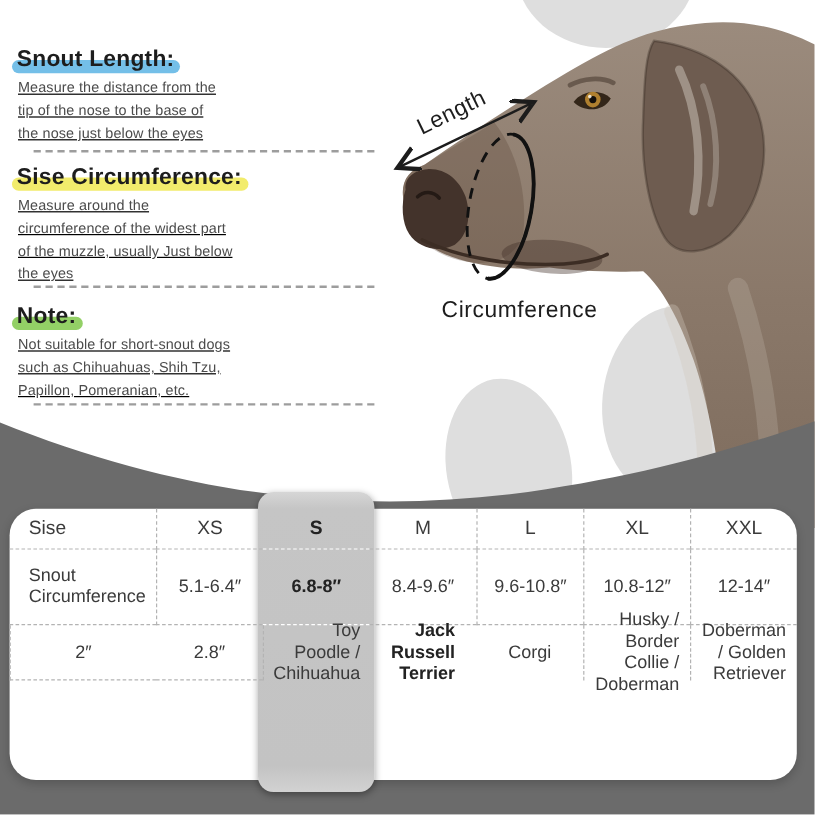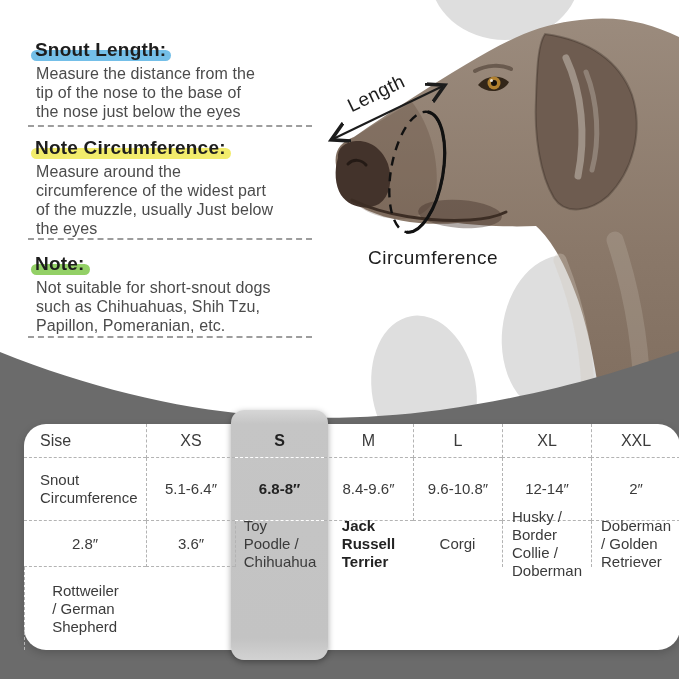--- a/index.html
+++ b/index.html
@@ -4,58 +4,58 @@
 <style>
   html,body{margin:0;padding:0;}
   .stage{
     position:relative;width:679px;height:679px;overflow:hidden;
     background:#ffffff;font-family:"Liberation Sans",sans-serif;
     -webkit-font-smoothing:antialiased;
   }
   .scene{position:absolute;left:0;top:0;width:679px;height:679px;}
 
   
-  .section{position:absolute;left:35px;width:300px;}
+  .section{position:absolute;left:14px;width:300px;text-decoration:underline;}
   .section h3{
     margin:0;font-size:19px;font-weight:700;color:#1d1d1d;
     display:inline-block;position:relative;letter-spacing:.2px;
   }
   .hl-bar{
     position:absolute;left:-4px;right:-5px;bottom:0;height:11px;
     border-radius:6px;z-index:0;
   }
   .section h3 .ht{position:relative;z-index:1;}
   .section p{
-    margin:3px 0 0 1px;font-size:16px;line-height:19px;color:#4b4b4b;
+    margin:3px 0 0 1px;font-size:12px;line-height:19px;color:#4b4b4b;
     white-space:pre-line;letter-spacing:.1px;
   }
   .divider{
     position:absolute;left:28px;width:284px;height:0;
     border-top:2px dashed #9d9d9d;
   }
 
   
-  .table-wrap{position:absolute;left:24px;top:424px;width:656px;height:226px;}
+  .table-wrap{position:absolute;left:8px;top:424px;width:656px;height:226px;}
   .table-bg{
     position:absolute;inset:0;background:#ffffff;border-radius:22px;
     box-shadow:0 3px 8px rgba(0,0,0,.18);
   }
   .s-tab{
     position:absolute;left:207px;top:-14px;width:97px;height:250px;
     border-radius:13px;
     background:linear-gradient(180deg,#d6d6d6 0,#c5c5c5 14px,#c3c3c3 228px,#d2d2d2 100%);
     box-shadow:0 2px 6px rgba(0,0,0,.35);
   }
   .grid{
     position:relative;display:grid;height:100%;
     grid-template-columns:122px repeat(6,1fr);
     grid-template-rows:34px 63px 46px 83px;
   }
   .cell{
-    display:flex;align-items:center;justify-content:center;text-align:left;
+    display:flex;align-items:center;justify-content:center;text-align:right;
     font-size:15px;color:#3b3b3b;white-space:pre-line;line-height:18px;
     padding:0 3px;box-sizing:border-box;
   }
   .cell.label{justify-content:flex-start;text-align:left;padding-left:16px;}
   .cell.head{font-size:16px;}
   .cell.scol{font-weight:700;color:#222;}
   .vline{border-left:1px dashed #b3b3b3;}
   .hline{border-bottom:1px dashed #b3b3b3;}
   .hline-w{border-bottom:1px dashed #ffffff;}
 </style>
@@ -150,21 +150,21 @@
     </h3>
     <p>Measure the distance from the
 tip of the nose to the base of
 the nose just below the eyes</p>
   </div>
   <div class="divider" style="top:125px"></div>
 
   <div class="section" style="top:137px">
     <h3>
       <span class="hl-bar" style="background: rgb(242, 236, 108);"></span>
-      <span class="ht">Note Circumference:</span>
+      <span class="ht">Sise Circumference:</span>
     </h3>
     <p>Measure around the
 circumference of the widest part
 of the muzzle, usually Just below
 the eyes</p>
   </div>
   <div class="divider" style="top:238px"></div>
 
   <div class="section" style="top:253px">
     <h3>
@@ -189,39 +189,36 @@
       <div class="cell head hline vline">L</div>
       <div class="cell head hline vline">XL</div>
       <div class="cell head hline vline">XXL</div>
 
       <div class="cell label hline">Snout
 Circumference</div>
       <div class="cell hline vline">5.1-6.4″</div>
       <div class="cell scol hline-w">6.8-8″</div>
       <div class="cell hline">8.4-9.6″</div>
       <div class="cell hline vline">9.6-10.8″</div>
+      <div class="cell hline vline">10.8-12″</div>
       <div class="cell hline vline">12-14″</div>
 
       <div class="cell hline vline">2″</div>
       <div class="cell hline">2.8″</div>
-      <div class="cell hline vline">3.6″</div>
 
       <div class="cell vline">Toy
 Poodle /
 Chihuahua</div>
       <div class="cell scol">Jack
 Russell
 Terrier</div>
       <div class="cell">Corgi</div>
       <div class="cell vline">Husky /
 Border
 Collie /
 Doberman</div>
       <div class="cell vline">Doberman
 / Golden
 Retriever</div>
-      <div class="cell vline">Rottweiler
-/ German
-Shepherd</div>
 
     </div>
   </div>
 </div>
 
 </body></html>

